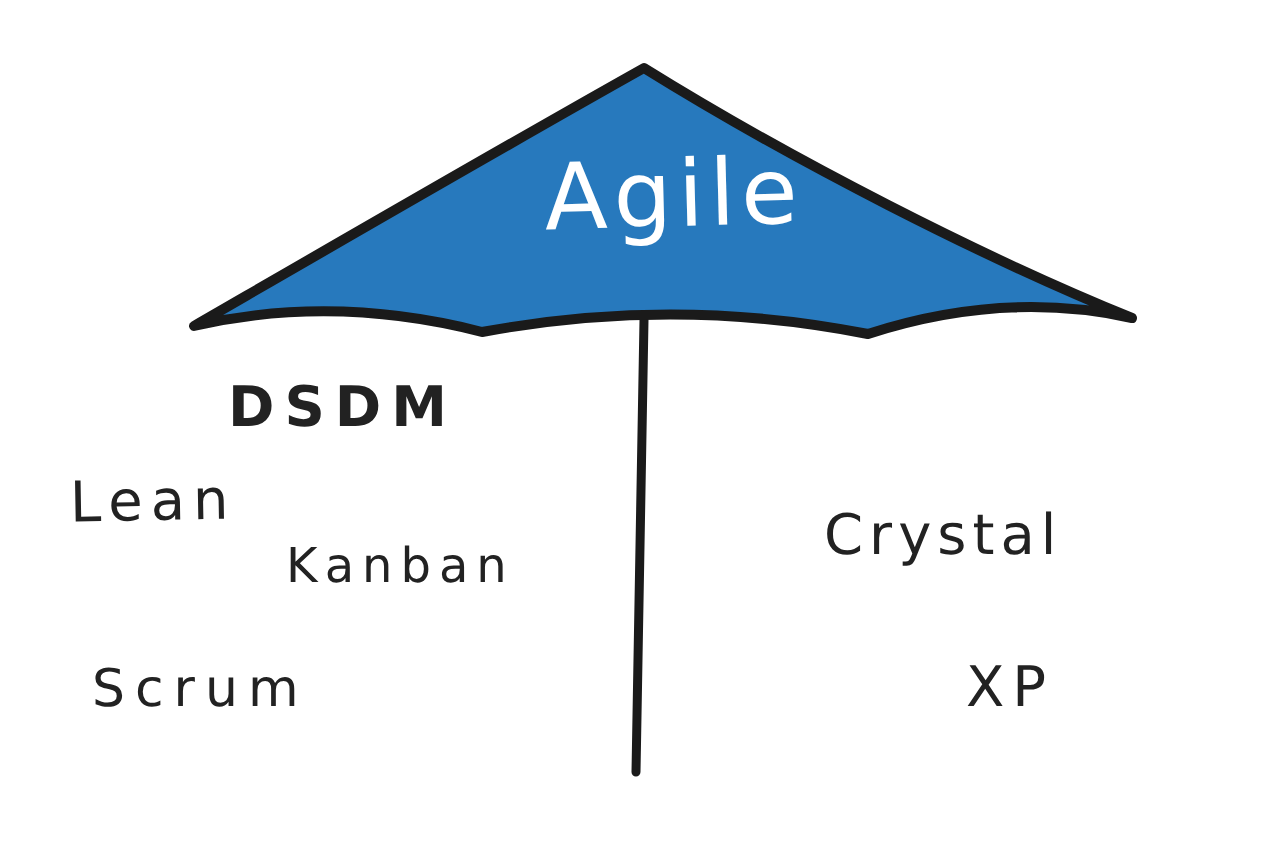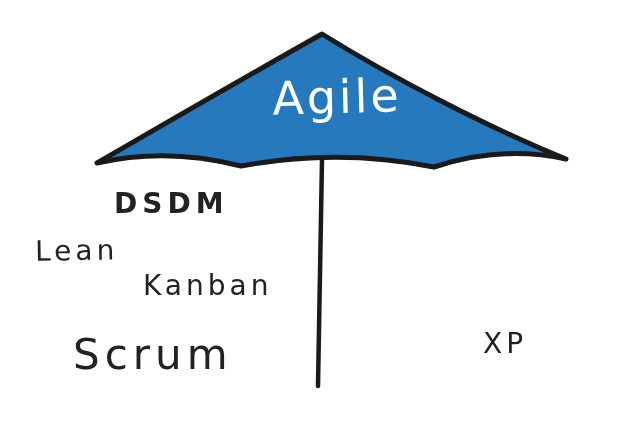--- a/index.html
+++ b/index.html
@@ -39,23 +39,23 @@
   .method-label {
     position: absolute;
     color: #222222;
     font-weight: 400;
     white-space: nowrap;
     user-select: none;
   }
   .label-dsdm    { left: 114px; top: 187px; font-size: 28px; letter-spacing: 5px; font-weight: bold; }
   .label-fdd     { left: 375px; top: 193px; font-size: 27px; letter-spacing: 4px; }
   .label-lean    { left: 35px;  top: 234px; font-size: 28px; letter-spacing: 4px; transform: rotate(-1deg); }
-  .label-kanban  { left: 143px; top: 269px; font-size: 28px; letter-spacing: 4px; }
+  .label-kanban  { left: 143px; top: 269px; font-size: 24px; letter-spacing: 4px; }
   .label-crystal { left: 412px; top: 251px; font-size: 28px; letter-spacing: 3px; }
-  .label-scrum   { left: 73px;  top: 330px; font-size: 42px; letter-spacing: 5px; }
+  .label-scrum   { left: 46px;  top: 330px; font-size: 26px; letter-spacing: 5px; }
   .label-xp      { left: 483px; top: 327px; font-size: 28px; letter-spacing: 4px; }
 </style>
 </head>
 <body>
 
 <div class="stage">
 
   <svg class="umbrella-svg" viewBox="0 0 633 425" xmlns="http://www.w3.org/2000/svg">
 
     <path d="M 322 160 C 321 235, 320 310, 318 386" fill="none" stroke="#1a1a1a" stroke-width="4.5" stroke-linecap="round"></path>
@@ -71,18 +71,19 @@
 
   <div class="umbrella-title">Agile</div>
 
   <div class="method-label label-dsdm">DSDM</div>
 
 
   <div class="method-label label-lean">Lean</div>
 
   <div class="method-label label-kanban">Kanban</div>
 
+  <div class="method-label label-crystal">Crystal</div>
 
   <div class="method-label label-scrum">Scrum</div>
 
   <div class="method-label label-xp">XP</div>
 
 </div>
 
 </body></html>

